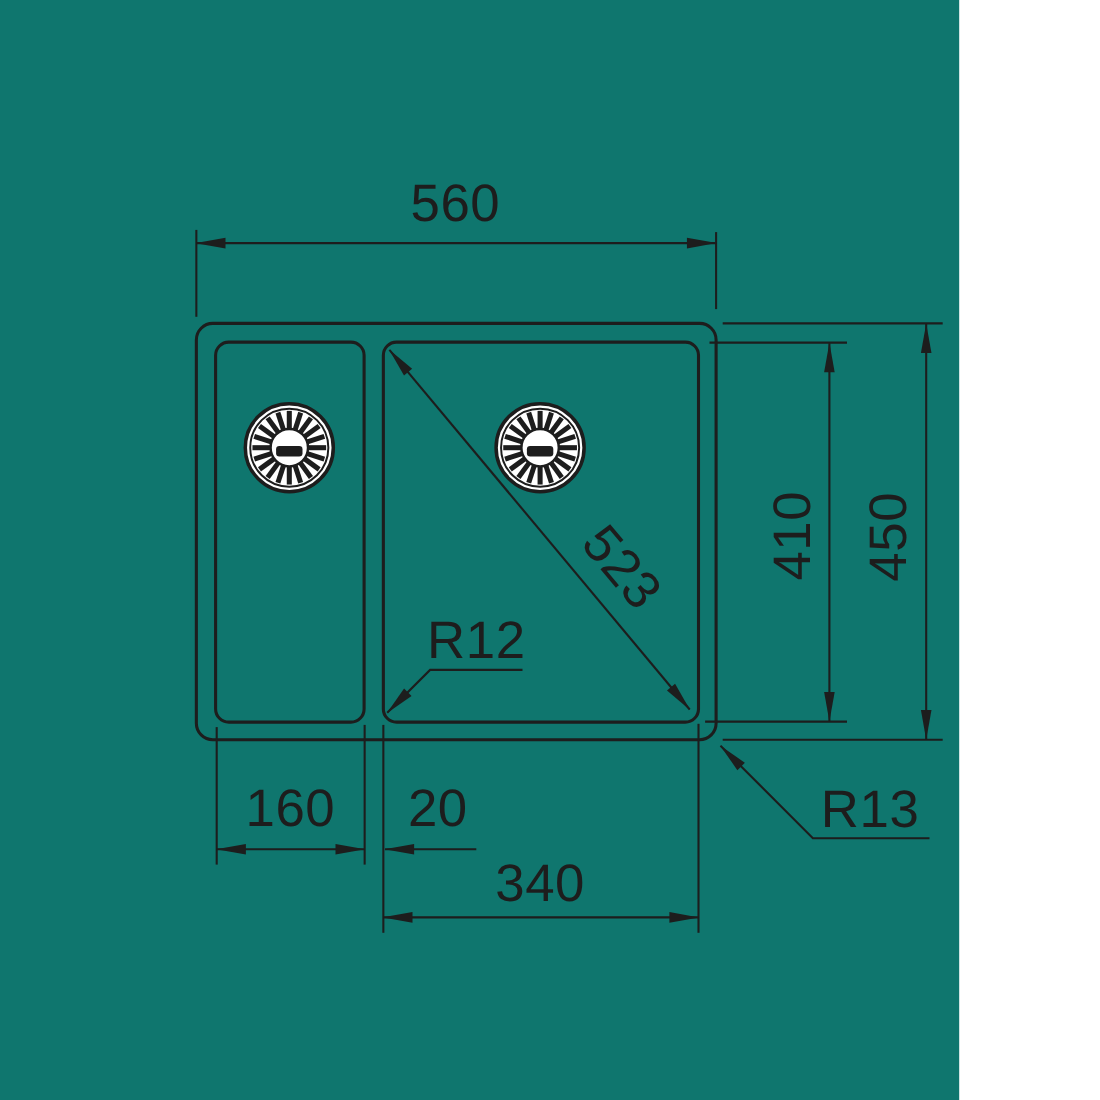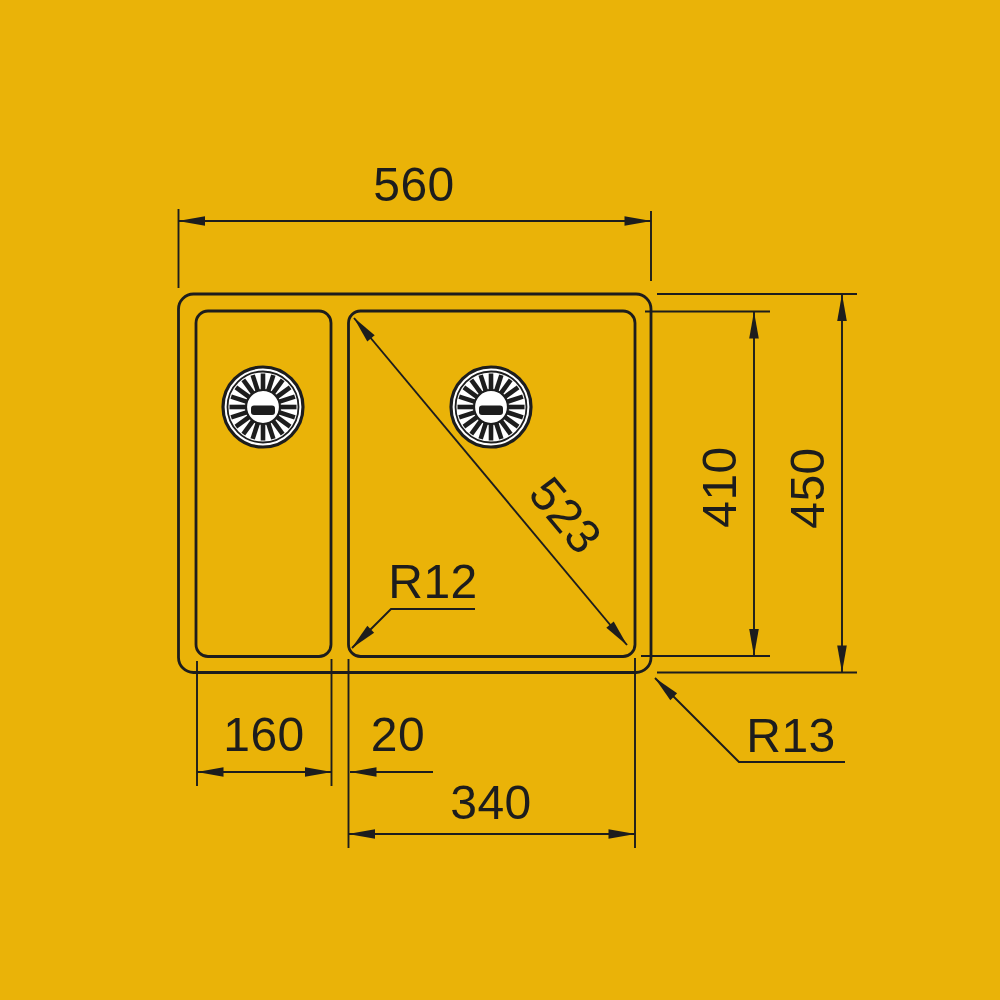--- a/index.html
+++ b/index.html
@@ -3,23 +3,23 @@
 <meta charset="utf-8">
 <style>
   html, body {
     margin: 0;
     padding: 0;
     background: #ffffff;
     font-family: "Liberation Sans", sans-serif;
   }
   .stage {
     position: relative;
-    width: 1000px;
+    width: 872px;
     height: 1000px;
-    background: #eab308;
+    background: #0f766e;
     overflow: hidden;
   }
   svg { display: block; }
 
   
   .outline {
     fill: none;
     stroke: #1d1d1d;
     stroke-width: 2.8;
   }

